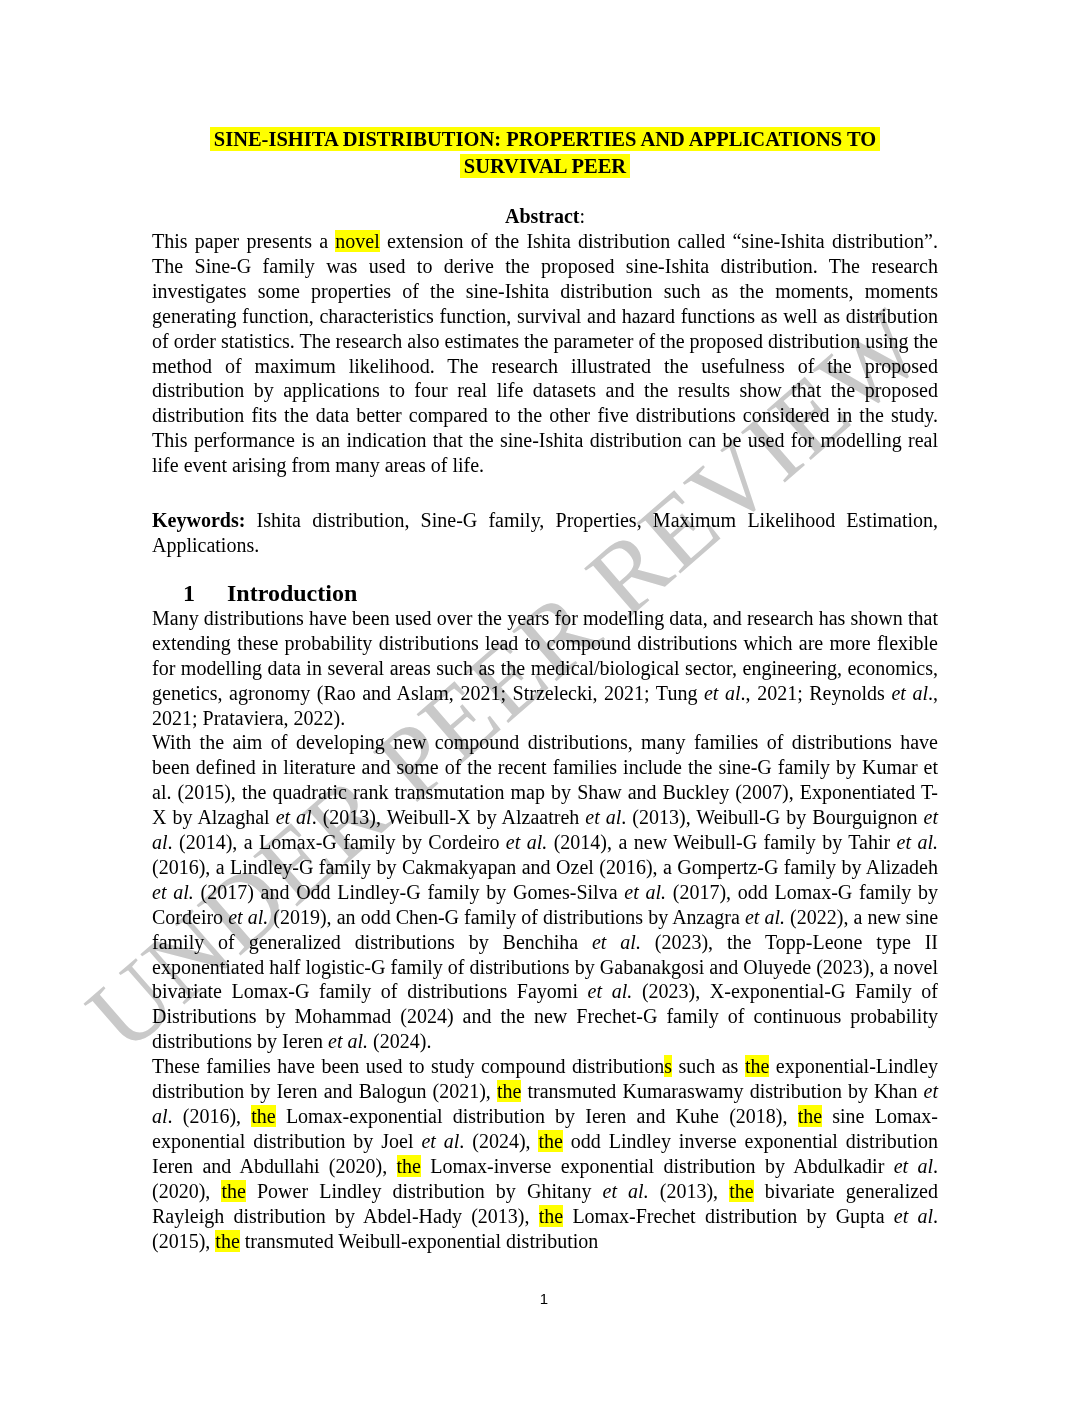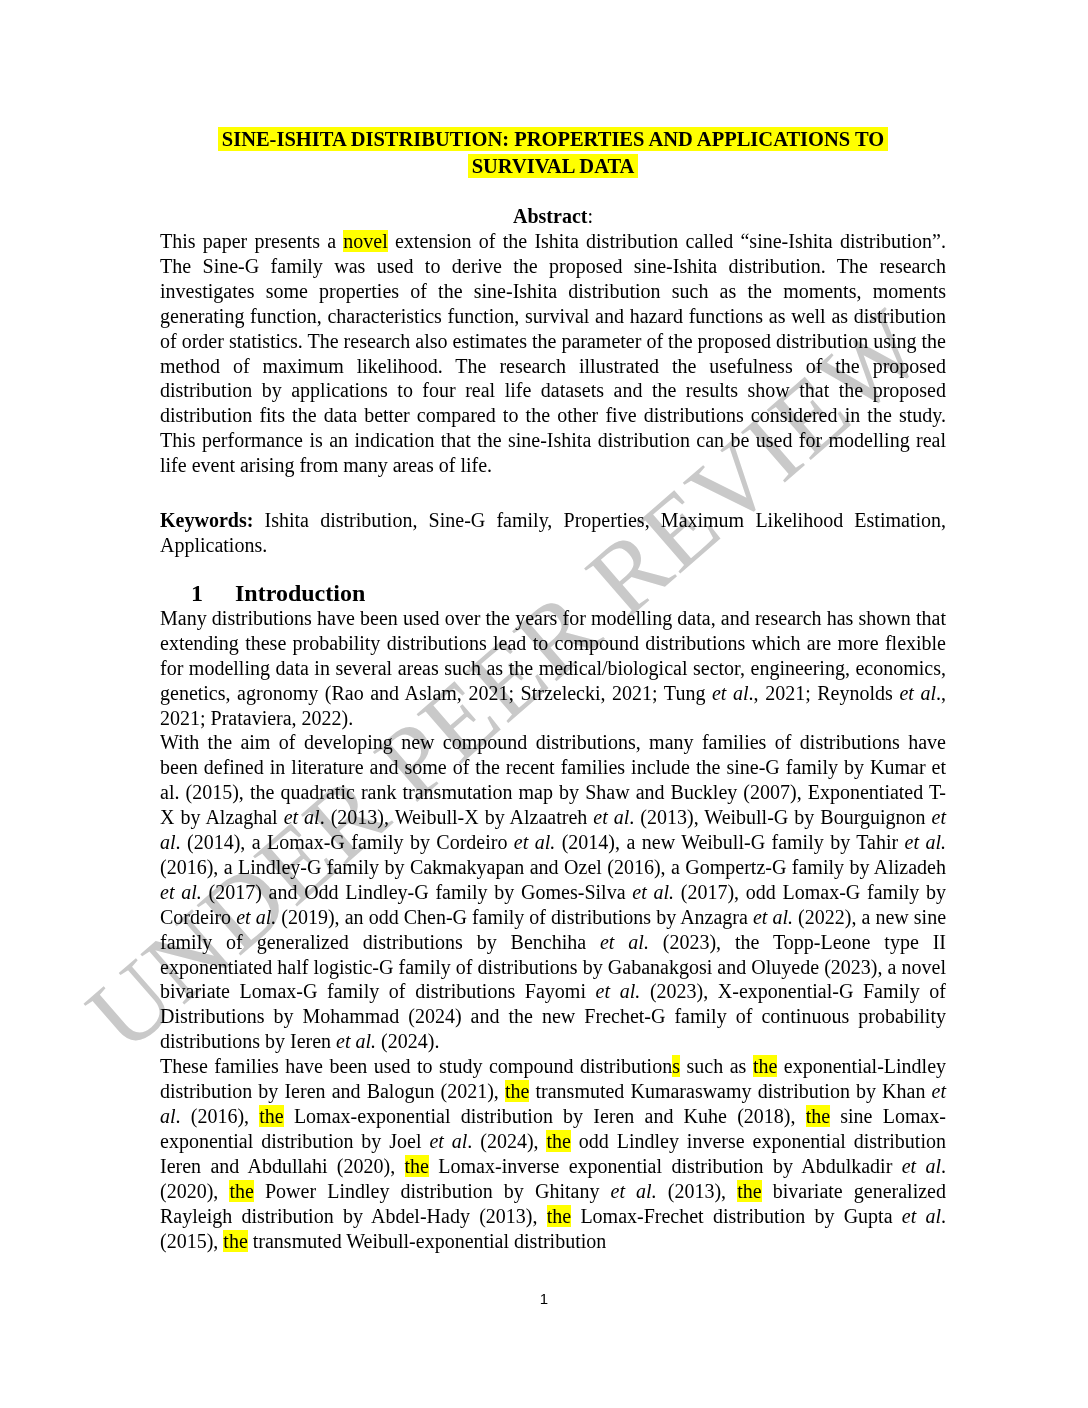--- a/index.html
+++ b/index.html
@@ -24,21 +24,21 @@
     font-family: "Liberation Serif", serif;
     font-size: 102px;
     white-space: nowrap;
     color: var(--wm);
     z-index: 0;
     letter-spacing: 1px;
     user-select: none;
   }
   .content {
     position: absolute;
-    left: 160px; top: 126px;
+    left: 152px; top: 126px;
     width: 786px;
     z-index: 1;
   }
   .title {
     text-align: center;
     font-weight: bold;
     font-size: 20.5px;
     line-height: 27px;
     margin: 0;
   }
@@ -85,21 +85,21 @@
 <body>
 
 <div class="page">
 
   <div class="watermark">UNDER PEER REVIEW</div>
 
   <div class="content">
 
     <h1 class="title">
       <span class="title-line"><span class="hl">SINE-ISHITA DISTRIBUTION: PROPERTIES AND APPLICATIONS TO</span></span>
-      <span class="title-line"><span class="hl">SURVIVAL DATA</span></span>
+      <span class="title-line"><span class="hl">SURVIVAL PEER</span></span>
     </h1>
 
     <div class="abstract-heading">
       <span class="bd">Abstract</span><span>:</span>
     </div>
 
     <p class="body-text"><span>This paper presents a </span><span class="hl">novel</span><span> extension of the Ishita distribution called “sine-Ishita distribution”. The Sine-G family was used to derive the proposed sine-Ishita distribution. The research investigates some properties of the sine-Ishita distribution such as the moments, moments generating function, characteristics function, survival and hazard functions as well as distribution of order statistics. The research also estimates the parameter of the proposed distribution using the method of maximum likelihood. The research illustrated the usefulness of the proposed distribution by applications to four real life datasets and the results show that the proposed distribution fits the data better compared to the other five distributions considered in the study. This performance is an indication that the sine-Ishita distribution can be used for modelling real life event arising from many areas of life.</span></p>
 
     <p class="body-text keywords"><span class="bd">Keywords:</span><span> Ishita distribution, Sine-G family, Properties, Maximum Likelihood Estimation, Applications.</span></p>
 

